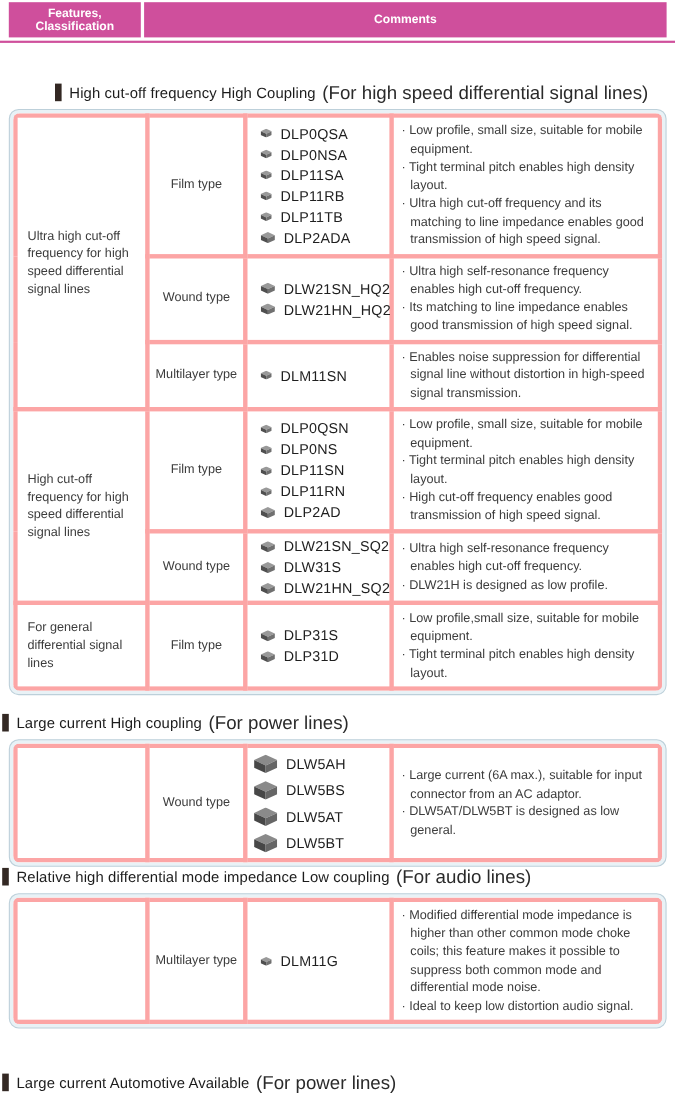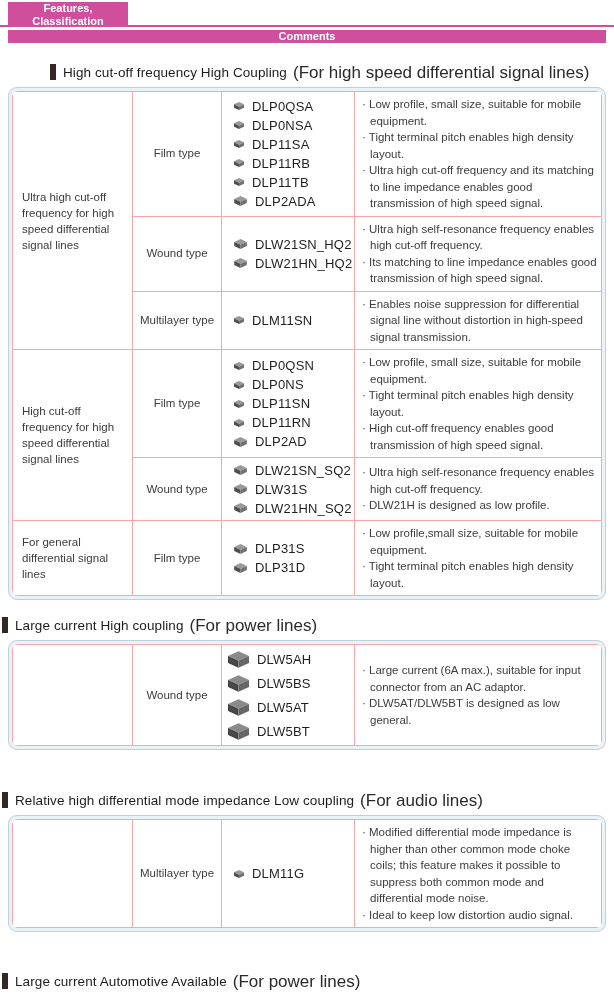--- a/index.html
+++ b/index.html
@@ -1,38 +1,38 @@
 <!DOCTYPE html>
 <html><head>
 <meta charset="utf-8">
 <style>
   * { margin:0; padding:0; box-sizing:border-box; }
   html,body { width:614px; height:1002px; background:#ffffff; overflow:hidden;
     font-family:"Liberation Sans","DejaVu Sans",sans-serif; -webkit-font-smoothing:antialiased; }
 
   
-  .colhead { display:flex; gap:3px; margin:2px 8px 0 8px; height:20px;flex-direction:column; }
+  .colhead { display:flex; gap:3px; margin:2px 8px 0 8px; height:32px; }
   .colhead .hc { background:#cf4f9c; color:#ffffff; font-weight:bold; font-size:11px;
     line-height:12.5px; display:flex; align-items:center; justify-content:center;
     text-align:center; padding:0 4px; }
   .hc1 { width:120px; } .hc2 { width:89px; } .hc3 { width:133px; } .hc4 { flex:1; }
   .pinkrule { height:2px; background:#cf4f9c; margin-top:3px; width:614px; }
 
   
   .sec-title { display:flex; align-items:center; margin-left:2px; height:18px; }
   .sec-bar { width:6px; height:16px; background:#332823; margin-right:7px; }
   .sec-name { font-size:13.5px; color:#1c1c1c; letter-spacing:0.1px; }
   .sec-note { font-size:17px; color:#2a2a2a; margin-left:6px; padding-top:1px; }
 
   
   .tbl-wrap { margin:6px 8px 0 8px; width:598px; background:#e9f2f6;
     border:1px solid #bdd0da; border-radius:9px; padding:3px; }
   .tbl-inner { background:#ffffff; border-radius:6px; overflow:hidden; }
   table { border-collapse:collapse; width:100%; table-layout:fixed; }
-  td { border:1px solid #fca5a5; vertical-align:middle; }
+  td { border:4px solid #fca5a5; vertical-align:middle; }
   col.c1 { width:120px; } col.c2 { width:89px; } col.c3 { width:133px; }
 
   td.features { font-size:11.5px; color:#3c3c3c; padding:4px 6px 4px 9px; line-height:16px; }
   td.structure { font-size:11.5px; color:#3c3c3c; text-align:center; padding:6px 4px; line-height:15px; }
   td.parts { padding:2px 2px 2px 12px; }
   td.comments { font-size:11.5px; color:#3c3c3c; padding:4px 4px 4px 7px; line-height:16.5px; }
   .cmt { padding-left:8px; text-indent:-8px; }
 
   .part { display:flex; align-items:center; gap:8px; height:19px; }
   .part-lg { height:24px; }
@@ -42,21 +42,21 @@
   .chip-md { width:13px; height:10px; }
   .chip-lg { width:21px; height:17px; }
 
   
   .s1r1 { height:114px; } .s1r2 { height:70px; } .s1r3 { height:54px; }
   .s1r4 { height:95px; } .s1r5 { height:63px; } .s1r6 { height:54px; }
   .s2r1 { height:97px; } .s3r1 { height:85px; }
 
   .gap1 { margin-top:36px;padding-left:48px; }  
   .gap2 { margin-top:16px; }  
-  .gap3 { margin-top:41px; }  
+  .gap3 { }  
   .gap4 { margin-top:40px; }  
 </style>
 </head>
 <body>
 
 <div class="colhead">
   <div class="hc hc1">Features, Classification</div>
   <div class="hc hc4">Comments</div>
 </div>
 <div class="pinkrule"></div>

